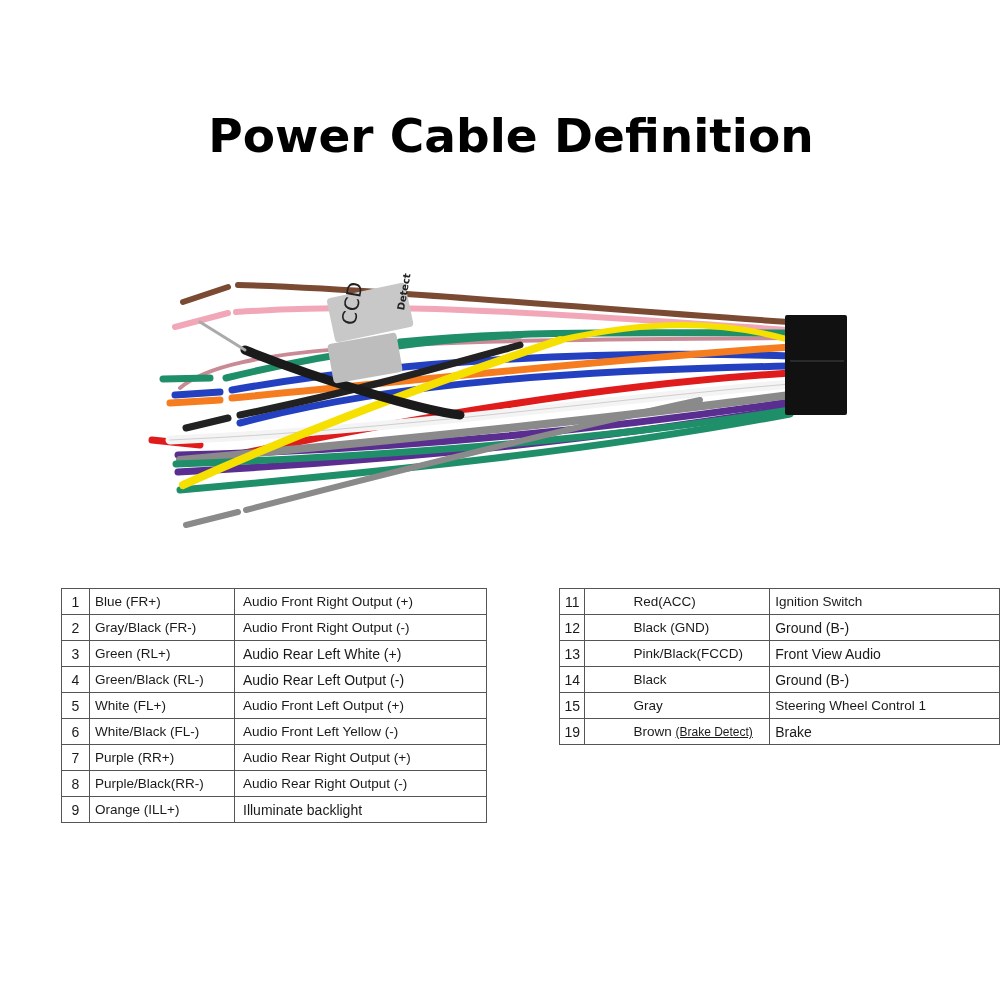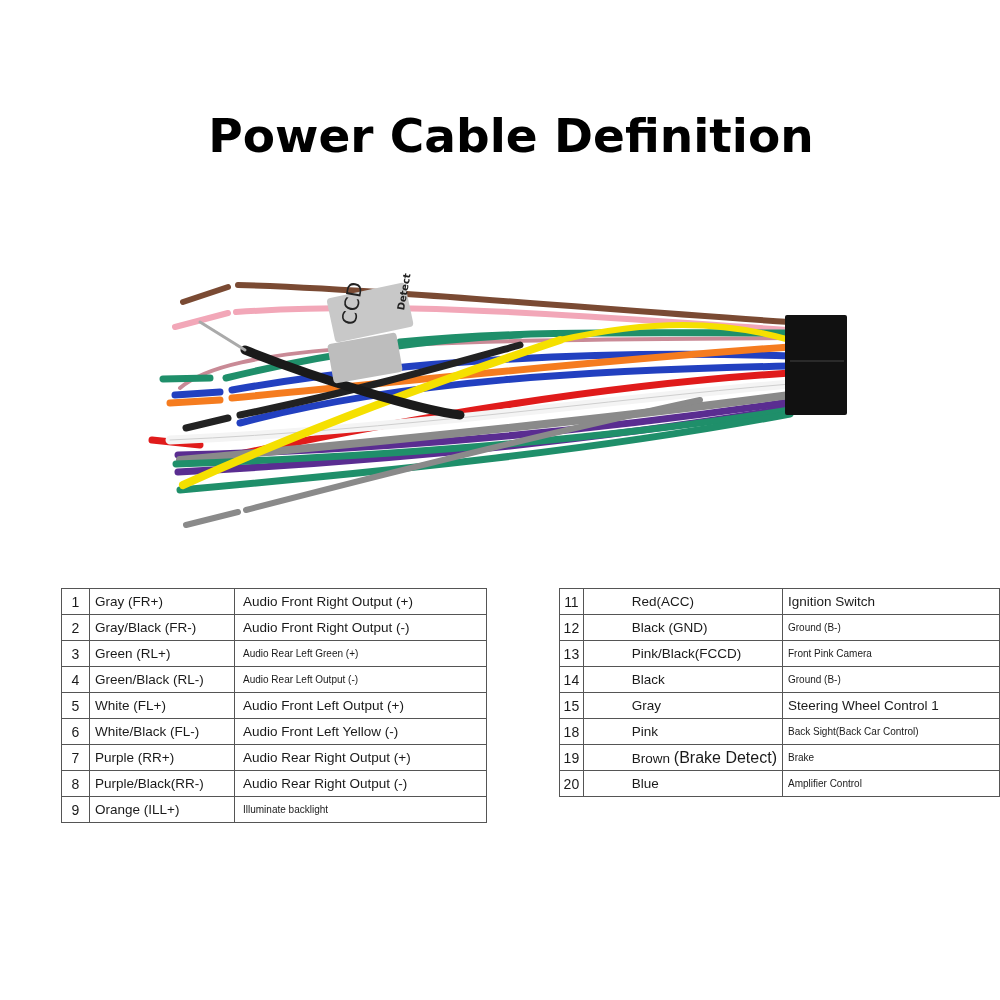--- a/index.html
+++ b/index.html
@@ -8,22 +8,22 @@
   .harness { position: absolute; left: 140px; top: 270px; width: 720px; height: 270px; }
   table.pins { position: absolute; border-collapse: collapse; font-size: 13.5px; }
   table.pins td { border: 1px solid #555; height: 25px; padding: 0 5px; vertical-align: middle; white-space: nowrap; }
   table.pins td.num { text-align: center; padding: 0; width: 27px; font-size: 14px; }
   #table-left { left: 61px; top: 588px; }
   #table-left td.color { width: 134px; }
   #table-left td.func { width: 238px; padding-left: 8px; }
   #table-right { left: 522px; top: 588px; margin-left: 37px; }
   #table-right td.color { width: 134px; padding-left: 48px; }
   #table-right td.func { width: 238px; }
-  .big { font-size: 10px; }
-  .small { font-size: 16px; }
+  .big { font-size: 14px; }
+  .small { font-size: 12px; text-decoration: underline; }
 </style>
 </head>
 <body>
 
 <div class="title">Power Cable Definition</div>
 
 <svg class="harness" viewBox="140 270 720 270" xmlns="http://www.w3.org/2000/svg">
   <g fill="none" stroke-linecap="round">
 
     <path d="M183 302 L228 287" stroke="#7a4a33" stroke-width="6"></path>
@@ -83,32 +83,32 @@
   </g>
 
   <rect x="785" y="315" width="62" height="100" fill="#111" rx="2"></rect>
   <rect x="790" y="360" width="54" height="2" fill="#2a2a2a"></rect>
 </svg>
 
 <table class="pins" id="table-left">
   <tbody>
     <tr>
       <td class="num">1</td>
-      <td class="color">Gray (FR+)</td>
+      <td class="color">Blue (FR+)</td>
       <td class="func">Audio Front Right Output (+)</td>
     </tr>
     <tr>
       <td class="num">2</td>
       <td class="color">Gray/Black (FR-)</td>
       <td class="func">Audio Front Right Output (-)</td>
     </tr>
     <tr>
       <td class="num">3</td>
       <td class="color">Green (RL+)</td>
-      <td class="func big">Audio Rear Left Green (+)</td>
+      <td class="func big">Audio Rear Left White (+)</td>
     </tr>
     <tr>
       <td class="num">4</td>
       <td class="color">Green/Black (RL-)</td>
       <td class="func big">Audio Rear Left Output (-)</td>
     </tr>
     <tr>
       <td class="num">5</td>
       <td class="color">White (FL+)</td>
       <td class="func">Audio Front Left Output (+)</td>
@@ -144,41 +144,31 @@
       <td class="func">Ignition Switch</td>
     </tr>
     <tr>
       <td class="num">12</td>
       <td class="color">Black (GND)</td>
       <td class="func big">Ground (B-)</td>
     </tr>
     <tr>
       <td class="num">13</td>
       <td class="color">Pink/Black(FCCD)</td>
-      <td class="func big">Front Pink Camera</td>
+      <td class="func big">Front View Audio</td>
     </tr>
     <tr>
       <td class="num">14</td>
       <td class="color">Black</td>
       <td class="func big">Ground (B-)</td>
     </tr>
     <tr>
       <td class="num">15</td>
       <td class="color">Gray</td>
       <td class="func">Steering Wheel Control 1</td>
     </tr>
     <tr>
-      <td class="num">18</td>
-      <td class="color">Pink</td>
-      <td class="func big">Back Sight(Back Car Control)</td>
-    </tr>
-    <tr>
       <td class="num">19</td>
       <td class="color"><span>Brown</span> <span class="small">(Brake Detect)</span></td>
       <td class="func big">Brake</td>
-    </tr>
-    <tr>
-      <td class="num">20</td>
-      <td class="color">Blue</td>
-      <td class="func big">Amplifier Control</td>
     </tr>
   </tbody>
 </table>
 
 </body></html>

